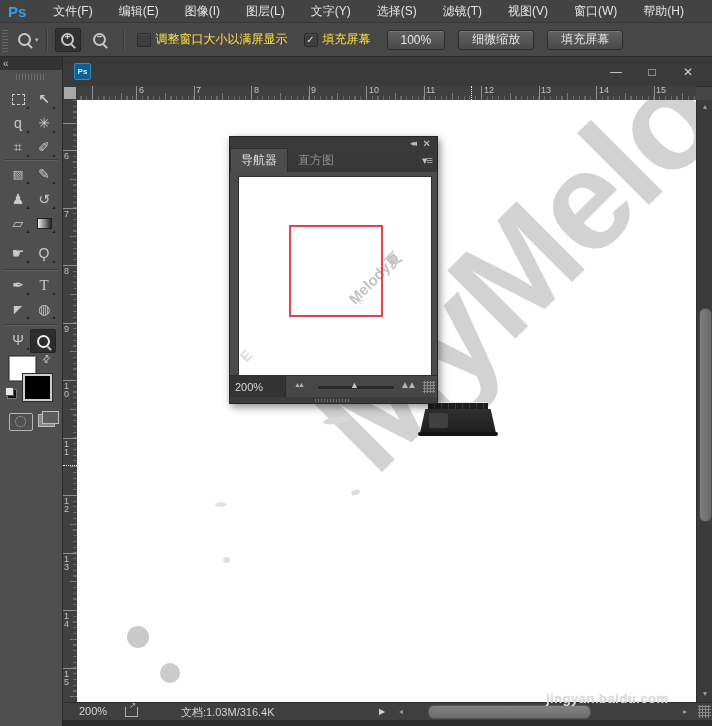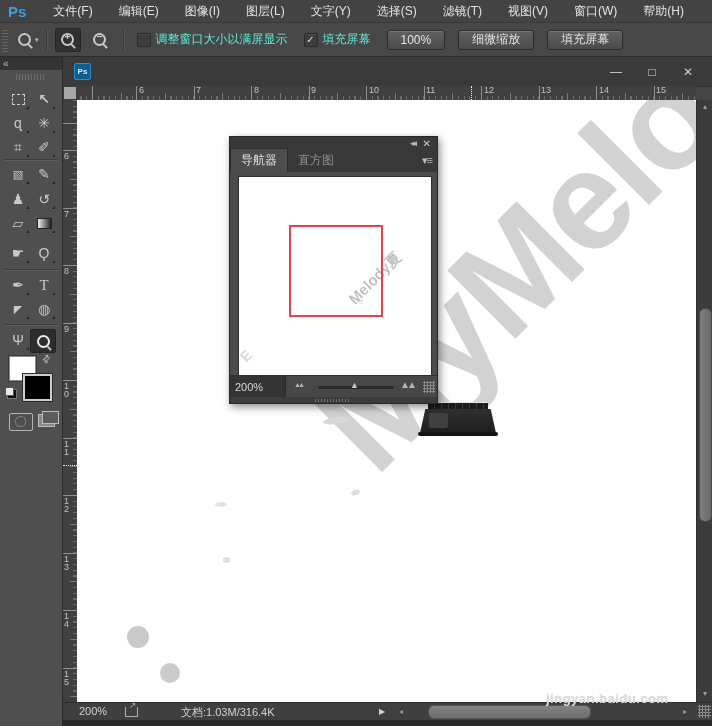--- a/index.html
+++ b/index.html
@@ -22,21 +22,21 @@
   .mag{width:9px;height:9px;border:2px solid #c9c9c9;border-radius:50%;display:inline-block;position:relative;}
   .mag::after{content:"";position:absolute;width:2px;height:6px;background:#c9c9c9;left:9px;top:8px;transform:rotate(-45deg);}
   .mag .sign{position:absolute;left:0px;top:-4px;width:9px;text-align:center;font-size:10px;color:#c9c9c9;font-weight:bold;}
   .zbtn{width:26px;height:24px;background:transparent;border:1px solid transparent;display:flex;align-items:center;justify-content:center;padding:0;}
   .zbtn.pressed{background:#313131;border:1px solid #262626;border-radius:2px;}
   .ddown{color:#bdbdbd;font-size:7px;margin-left:4px;}
   .optlabel{display:flex;align-items:center;margin-right:16px;}
   .cb{width:12px;height:12px;background:#3d3d3d;border:1px solid #2a2a2a;border-radius:2px;margin-right:5px;
     box-shadow:inset 0 1px 0 rgba(255,255,255,.08);display:flex;align-items:center;justify-content:center;
     color:#e2e2e2;font-size:10px;line-height:10px;}
-  .optlabel span.txt{color:#5eead4;font-size:12px;}
+  .optlabel span.txt{color:#fde047;font-size:12px;}
   .obtn{height:20px;padding:0 13px;margin-right:13px;background:linear-gradient(#616161,#4a4a4a);
     border:1px solid #2c2c2c;border-radius:3px;color:#e5e5e5;font-size:12px;
     box-shadow:inset 0 1px 0 rgba(255,255,255,.15);}
 
   
   .toolpanel{position:absolute;left:0;top:57px;width:62px;height:669px;background:#4f4f4f;border-top:1px solid #333;}
   .tphead{position:absolute;left:0;top:0;width:62px;height:12px;background:#333;color:#c0c0c0;
     font-size:10px;line-height:11px;padding-left:3px;box-sizing:border-box;}
   .tpgrip{position:absolute;left:16px;top:16px;width:30px;height:6px;
     background:repeating-linear-gradient(90deg,#6e6e6e 0 1px,transparent 1px 3px);}

